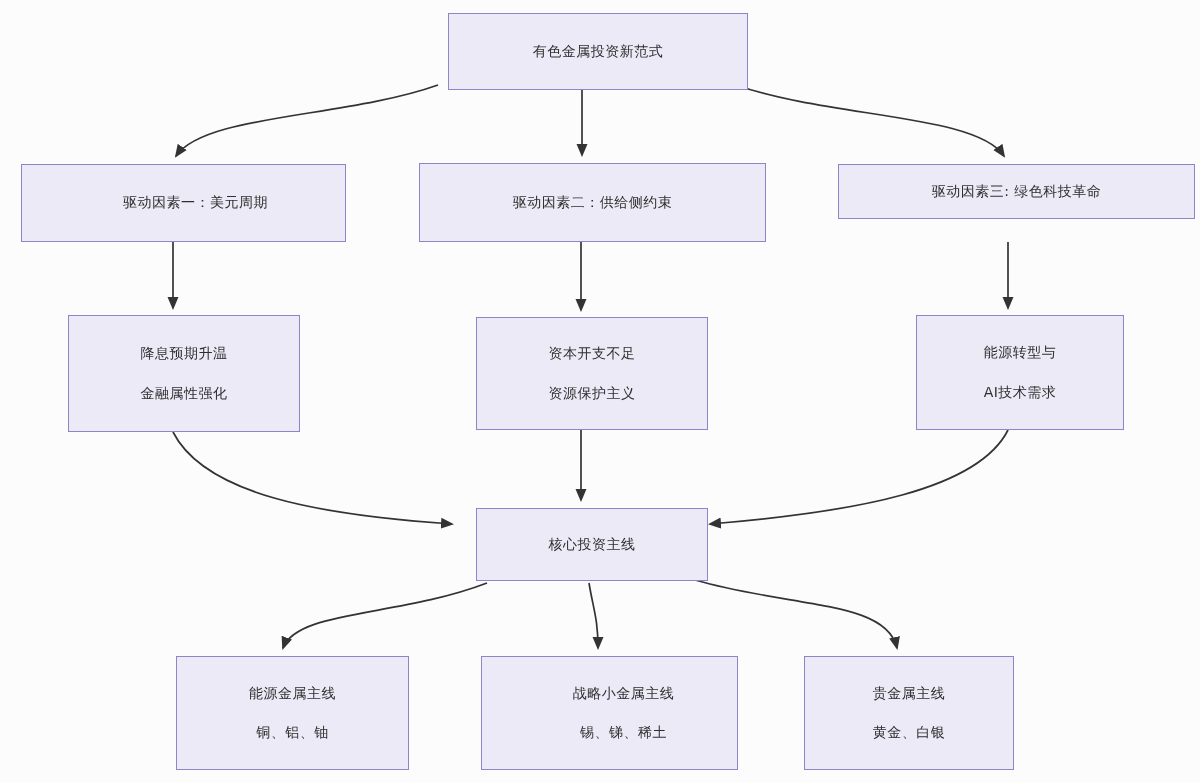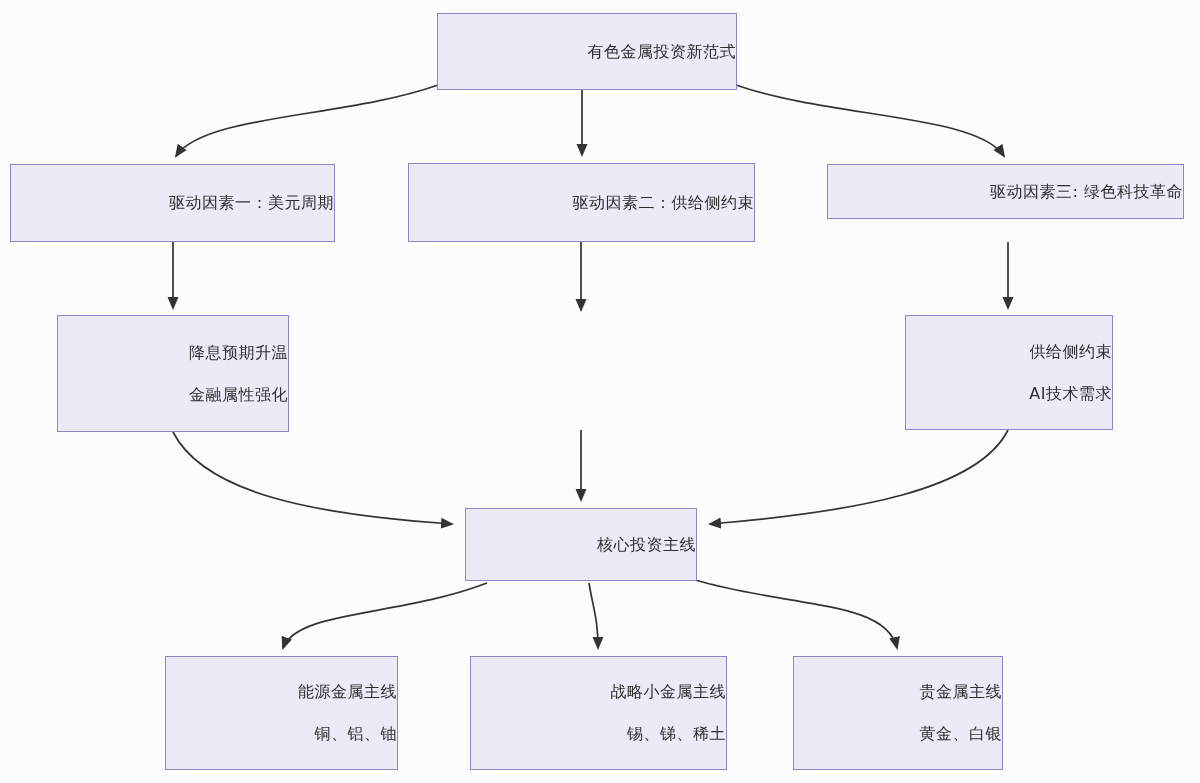--- a/index.html
+++ b/index.html
@@ -22,26 +22,27 @@
     pointer-events: none;
   }
   .node {
     position: absolute;
     box-sizing: border-box;
     background: var(--node-fill, #eceaf7);
     border: 1.6px solid var(--node-border, #9184c6);
     color: var(--text-color, #2e2e2e);
     display: flex;
     flex-direction: column;
-    align-items: flex-end;
+    align-items: center;
     justify-content: center;
     text-align: center;
-    font-size: 16px;
+    font-size: 14px;
     letter-spacing: 0.5px;
     line-height: 1.25;
+    margin-left: 11px;
   }
   .node .line { display: block; }
   .node.two-line { gap: 22px; }
 
   
   #node-root    { left: 437px; top: 13px;  width: 300px; height: 77px; }
   #node-driver1 { left: 10px;  top: 164px; width: 325px; height: 78px; padding-left: 24px; }
   #node-driver2 { left: 408px; top: 163px; width: 347px; height: 79px; }
   #node-driver3 { left: 827px; top: 164px; width: 357px; height: 55px; }
   #node-effect1 { left: 57px;  top: 315px; width: 232px; height: 117px; }
@@ -90,22 +91,26 @@
     <span class="line">驱动因素二：供给侧约束</span>
   </div>
   <div class="node" id="node-driver3">
     <span class="line">驱动因素三: 绿色科技革命</span>
   </div>
 
   <div class="node two-line" id="node-effect1">
     <span class="line">降息预期升温</span>
     <span class="line">金融属性强化</span>
   </div>
+  <div class="node two-line" id="node-effect2">
+    <span class="line">资本开支不足</span>
+    <span class="line">资源保护主义</span>
+  </div>
   <div class="node two-line" id="node-effect3">
-    <span class="line">供给侧约束</span>
+    <span class="line">能源转型与</span>
     <span class="line">AI技术需求</span>
   </div>
 
   <div class="node" id="node-core">
     <span class="line">核心投资主线</span>
   </div>
 
   <div class="node two-line" id="node-theme1">
     <span class="line">能源金属主线</span>
     <span class="line">铜、铝、铀</span>

